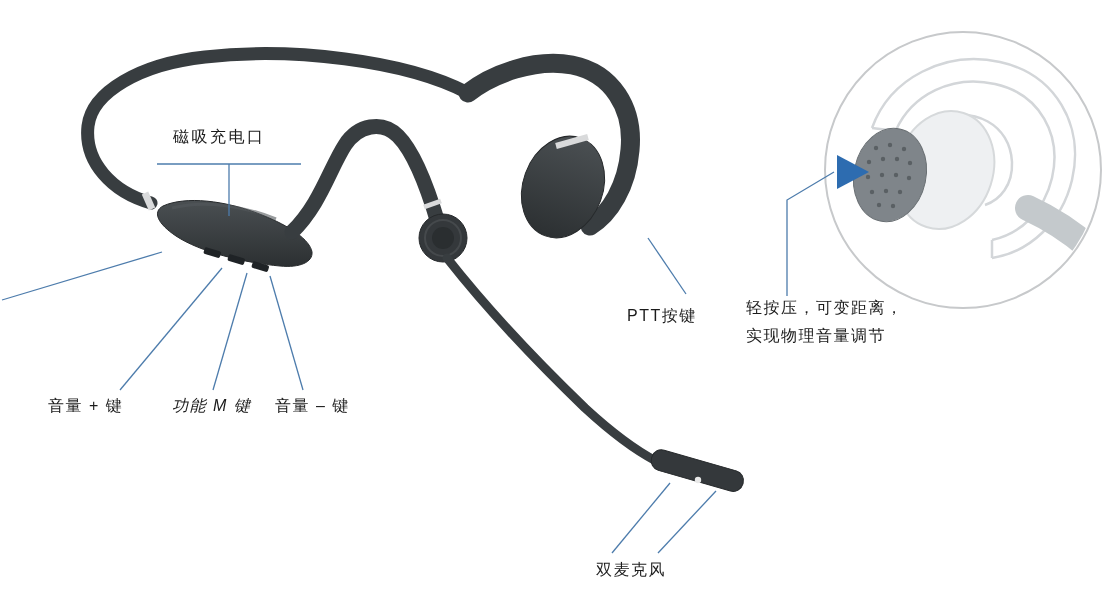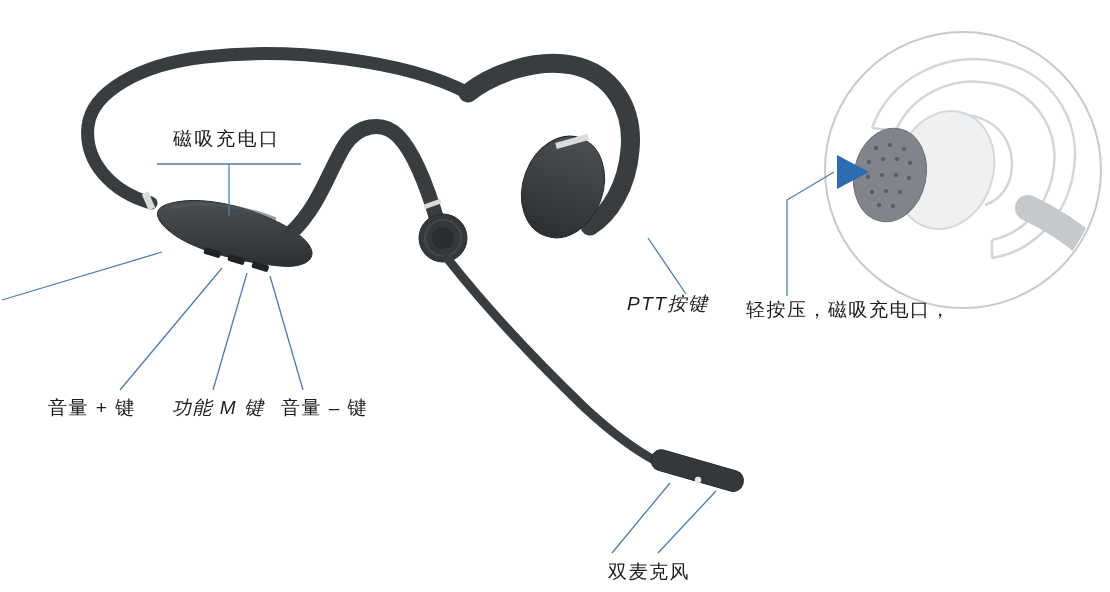--- a/index.html
+++ b/index.html
@@ -2,34 +2,34 @@
 <html><head>
 <meta charset="utf-8">
 <style>
   html, body { margin: 0; padding: 0; background: #ffffff; }
   body { font-family: "Liberation Sans", "DejaVu Sans", sans-serif; }
   .stage { position: relative; width: 1110px; height: 592px; background: #ffffff; overflow: hidden; }
   .stage > svg { position: absolute; left: 0; top: 0; }
   .label {
     position: absolute;
     color: #1b1b1b;
-    font-size: 19px;
+    font-size: 16px;
     font-weight: 500;
     letter-spacing: 1.5px;
     white-space: nowrap;
     line-height: 1.25;
   }
   .label-charging { left: 173px; top: 127px; letter-spacing: 2.5px; }
   .label-vol-up   { left: 48px;  top: 396px; }
   .label-func-m   { left: 172px; top: 396px; font-style: italic; }
-  .label-vol-down { left: 281px; top: 396px; }
-  .label-ptt      { left: 627px; top: 292px; font-style: italic; }
+  .label-vol-down { left: 275px; top: 396px; }
+  .label-ptt      { left: 627px; top: 306px; }
   .label-note1    { left: 746px; top: 298px; }
   .label-note2    { left: 746px; top: 326px; }
-  .label-mic      { left: 596px; top: 560px; margin-left: 12px; }
+  .label-mic      { left: 596px; top: 560px; }
 </style>
 </head>
 <body>
 
 <div class="stage">
 
   <svg width="1110" height="592" viewBox="0 0 1110 592" aria-hidden="true">
     <defs>
       <linearGradient id="bodyGrad" x1="0" y1="0" x2="0" y2="1">
         <stop offset="0" stop-color="#4a4f52"></stop>
@@ -131,16 +131,17 @@
       <line x1="716" y1="491" x2="658" y2="553"></line>
       <polyline points="787,296 787,200 834,172"></polyline>
     </g>
   </svg>
 
   <div class="label label-charging">磁吸充电口</div>
   <div class="label label-vol-up">音量 + 键</div>
   <div class="label label-func-m">功能 M 键</div>
   <div class="label label-vol-down">音量 – 键</div>
   <div class="label label-ptt">PTT按键</div>
-  <div class="label label-note1">轻按压，磁吸充电口，</div>
+  <div class="label label-note1">轻按压，可变距离，</div>
+  <div class="label label-note2">实现物理音量调节</div>
   <div class="label label-mic">双麦克风</div>
 
 </div>
 
 </body></html>

